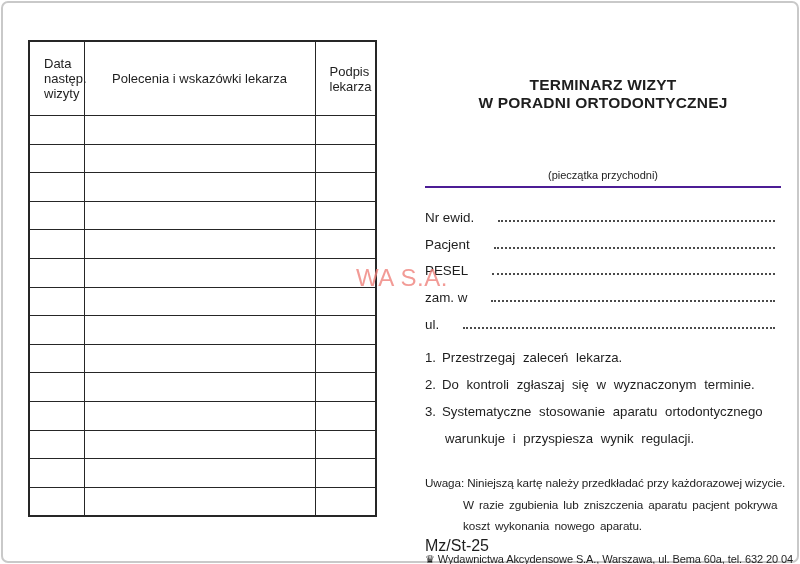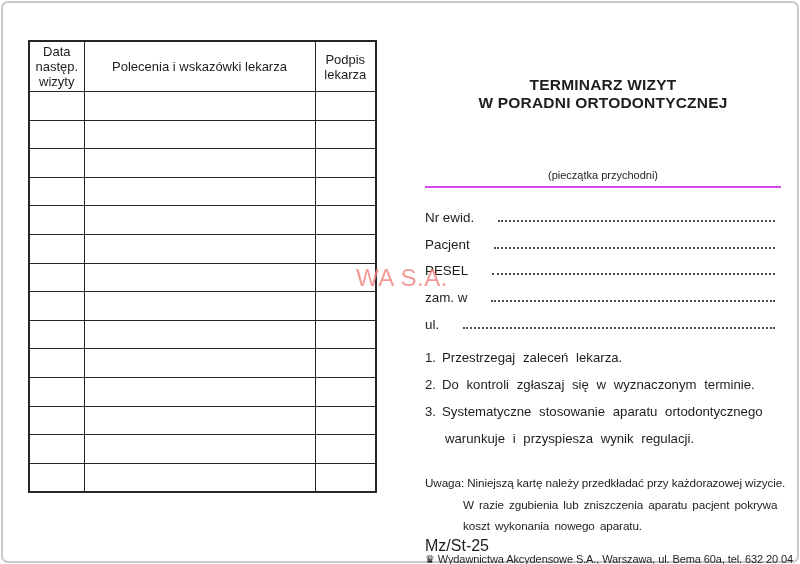--- a/index.html
+++ b/index.html
@@ -28,21 +28,21 @@
   }
   table.visits, table.visits th, table.visits td {
     border:1.6px solid #262626;
   }
   table.visits { border-width:2.5px; }
   table.visits th {
     height:49px;
     font-size:13px; font-weight:400;
     text-align:center; vertical-align:middle;
     line-height:15px;
-    padding:2px;
+    padding:14px;
   }
   table.visits td { height:28.6px; }
 
   
   .watermark {
     position:absolute; left:356px; top:264px;
     font-size:24px; letter-spacing:0.5px;
     opacity:0.8; z-index:5;
     white-space:nowrap;
   }
@@ -54,21 +54,21 @@
   }
   .title {
     margin-top:60px;
     text-align:center;
     font-size:15.5px; font-weight:bold;
     line-height:18px; letter-spacing:0.2px;
   }
   .stamp {
     margin-top:53px;
     text-align:center;
-    border-bottom:2px solid #d946ef;
+    border-bottom:2px solid #4c1d95;
     padding-bottom:3px;
   }
   .stamp-caption { font-size:11px; line-height:14px; }
 
   .fields { margin-top:10px; }
   .field-row {
     height:26.8px;
     display:flex; align-items:flex-end;
     font-size:13.4px;
     gap:19px;

